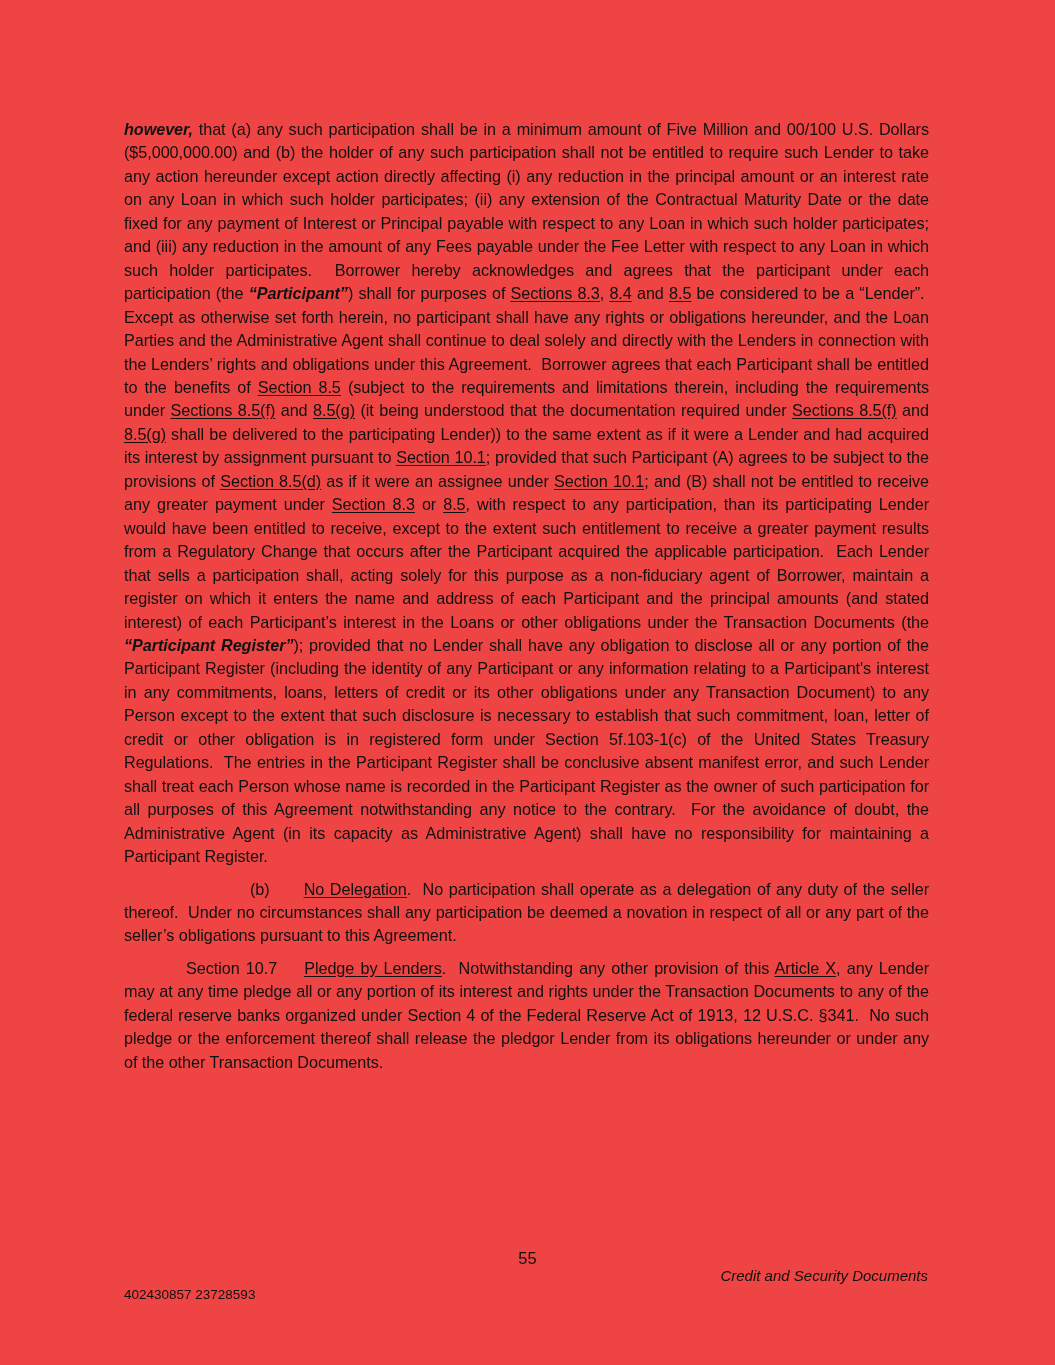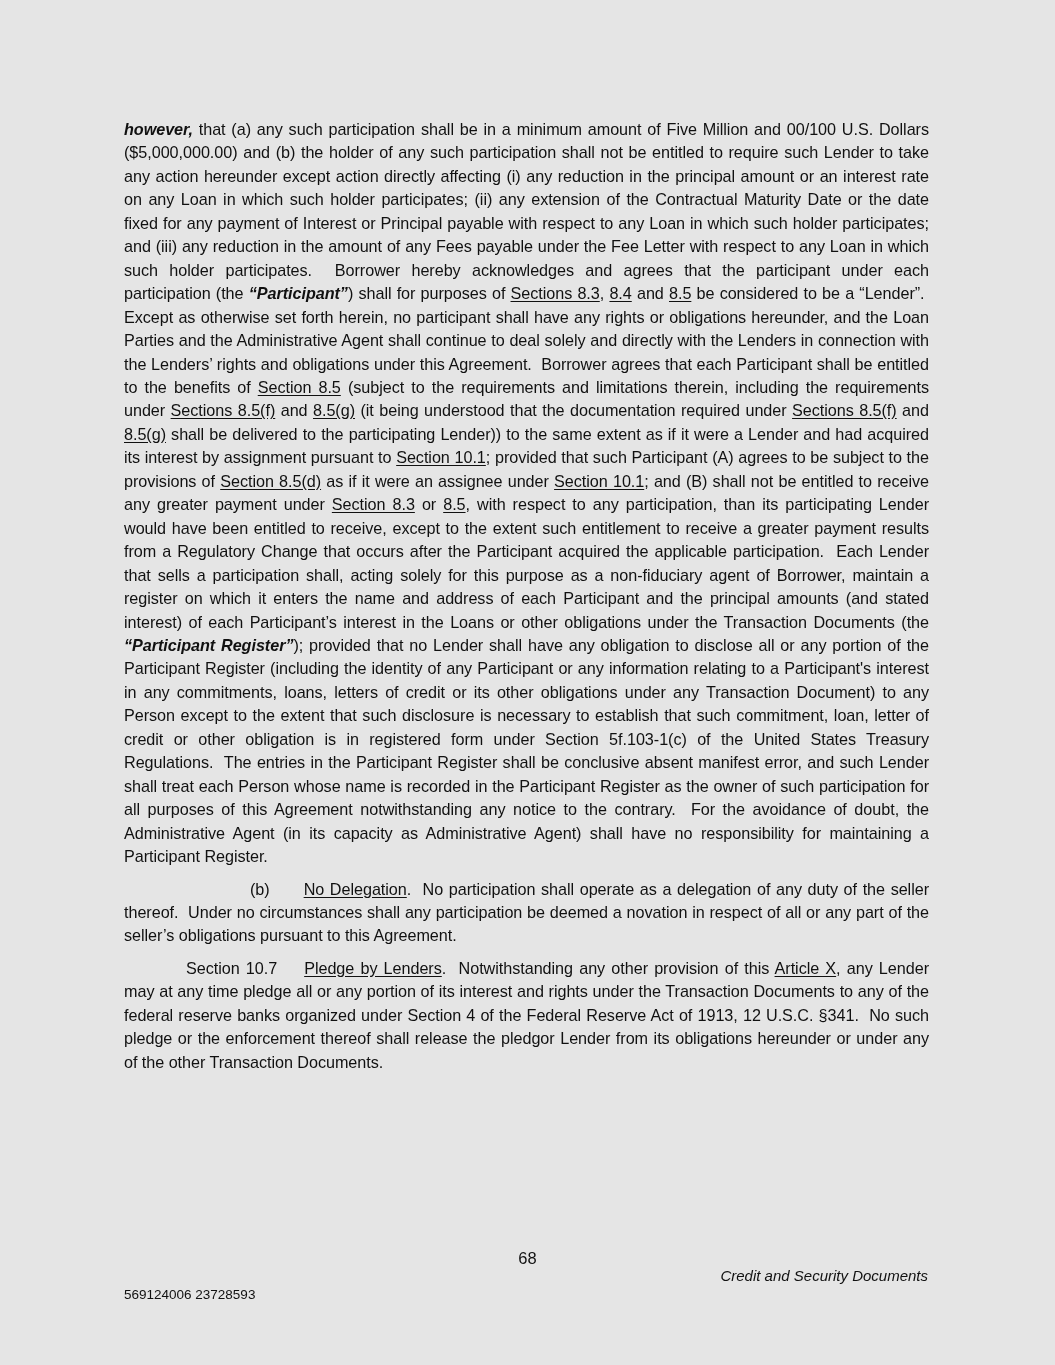--- a/index.html
+++ b/index.html
@@ -4,21 +4,21 @@
 <style>
   html, body { margin: 0; padding: 0; }
   body {
     width: 1055px; height: 1365px;
     background: #ffffff;
     position: relative;
     font-family: "Liberation Sans", sans-serif;
     color: #111111;
     overflow: hidden;
   }
-  .page { position: absolute; inset: 0; background: #e5e5e5; }
+  .page { position: absolute; inset: 0; background: #ef4444; }
   .content {
     position: absolute;
     left: 124px; top: 118px;
     width: 805px;
   }
   p.para {
     margin: 0 0 9px 0;
     font-size: 16.2px;
     line-height: 23.45px;
     text-align: justify;
@@ -45,16 +45,16 @@
 </head>
 <body>
 
 <div class="page">
   <div class="content" id="doc-body">
       <p class="para"><span class="run bi">however,</span><span class="run"> that (a) any such participation shall be in a minimum amount of Five Million and 00/100 U.S. Dollars ($5,000,000.00) and (b) the holder of any such participation shall not be entitled to require such Lender to take any action hereunder except action directly affecting (i) any reduction in the principal amount or an interest rate on any Loan in which such holder participates; (ii) any extension of the Contractual Maturity Date or the date fixed for any payment of Interest or Principal payable with respect to any Loan in which such holder participates; and (iii) any reduction in the amount of any Fees payable under the Fee Letter with respect to any Loan in which such holder participates.&nbsp; Borrower hereby acknowledges and agrees that the participant under each participation (the </span><span class="run bi">“Participant”</span><span class="run">) shall for purposes of </span><span class="run u">Sections 8.3</span><span class="run">, </span><span class="run u">8.4</span><span class="run"> and </span><span class="run u">8.5</span><span class="run"> be considered to be a “Lender”.&nbsp; Except as otherwise set forth herein, no participant shall have any rights or obligations hereunder, and the Loan Parties and the Administrative Agent shall continue to deal solely and directly with the Lenders in connection with the Lenders’ rights and obligations under this Agreement.&nbsp; Borrower agrees that each Participant shall be entitled to the benefits of </span><span class="run u">Section 8.5</span><span class="run"> (subject to the requirements and limitations therein, including the requirements under </span><span class="run u">Sections 8.5(f)</span><span class="run"> and </span><span class="run u">8.5(g)</span><span class="run"> (it being understood that the documentation required under </span><span class="run u">Sections 8.5(f)</span><span class="run"> and </span><span class="run u">8.5(g)</span><span class="run"> shall be delivered to the participating Lender)) to the same extent as if it were a Lender and had acquired its interest by assignment pursuant to </span><span class="run u">Section 10.1</span><span class="run">; provided that such Participant (A) agrees to be subject to the provisions of </span><span class="run u">Section 8.5(d)</span><span class="run"> as if it were an assignee under </span><span class="run u">Section 10.1</span><span class="run">; and (B) shall not be entitled to receive any greater payment under </span><span class="run u">Section 8.3</span><span class="run"> or </span><span class="run u">8.5</span><span class="run">, with respect to any participation, than its participating Lender would have been entitled to receive, except to the extent such entitlement to receive a greater payment results from a Regulatory Change that occurs after the Participant acquired the applicable participation.&nbsp; Each Lender that sells a participation shall, acting solely for this purpose as a non-fiduciary agent of Borrower, maintain a register on which it enters the name and address of each Participant and the principal amounts (and stated interest) of each Participant’s interest in the Loans or other obligations under the Transaction Documents (the </span><span class="run bi">“Participant Register”</span><span class="run">); provided that no Lender shall have any obligation to disclose all or any portion of the Participant Register (including the identity of any Participant or any information relating to a Participant's interest in any commitments, loans, letters of credit or its other obligations under any Transaction Document) to any Person except to the extent that such disclosure is necessary to establish that such commitment, loan, letter of credit or other obligation is in registered form under Section 5f.103-1(c) of the United States Treasury Regulations.&nbsp; The entries in the Participant Register shall be conclusive absent manifest error, and such Lender shall treat each Person whose name is recorded in the Participant Register as the owner of such participation for all purposes of this Agreement notwithstanding any notice to the contrary.&nbsp; For the avoidance of doubt, the Administrative Agent (in its capacity as Administrative Agent) shall have no responsibility for maintaining a Participant Register.</span></p>
       <p class="para" style="text-indent: 126px;"><span class="run">(b)</span><span class="tab" style="width: 34px;"></span><span class="run u">No Delegation</span><span class="run">.&nbsp; No participation shall operate as a delegation of any duty of the seller thereof.&nbsp; Under no circumstances shall any participation be deemed a novation in respect of all or any part of the seller’s obligations pursuant to this Agreement.</span></p>
       <p class="para" style="text-indent: 62px;"><span class="run">Section 10.7</span><span class="tab" style="width: 27px;"></span><span class="run u">Pledge by Lenders</span><span class="run">.&nbsp; Notwithstanding any other provision of this </span><span class="run u">Article X</span><span class="run">, any Lender may at any time pledge all or any portion of its interest and rights under the Transaction Documents to any of the federal reserve banks organized under Section 4 of the Federal Reserve Act of 1913, 12 U.S.C. §341.&nbsp; No such pledge or the enforcement thereof shall release the pledgor Lender from its obligations hereunder or under any of the other Transaction Documents.</span></p>
     </div>
 
-  <div class="footer-page">68</div>
+  <div class="footer-page">55</div>
   <div class="footer-title">Credit and Security Documents</div>
-  <div class="footer-id">569124006 23728593</div>
+  <div class="footer-id">402430857 23728593</div>
 </div>
 
 </body></html>

